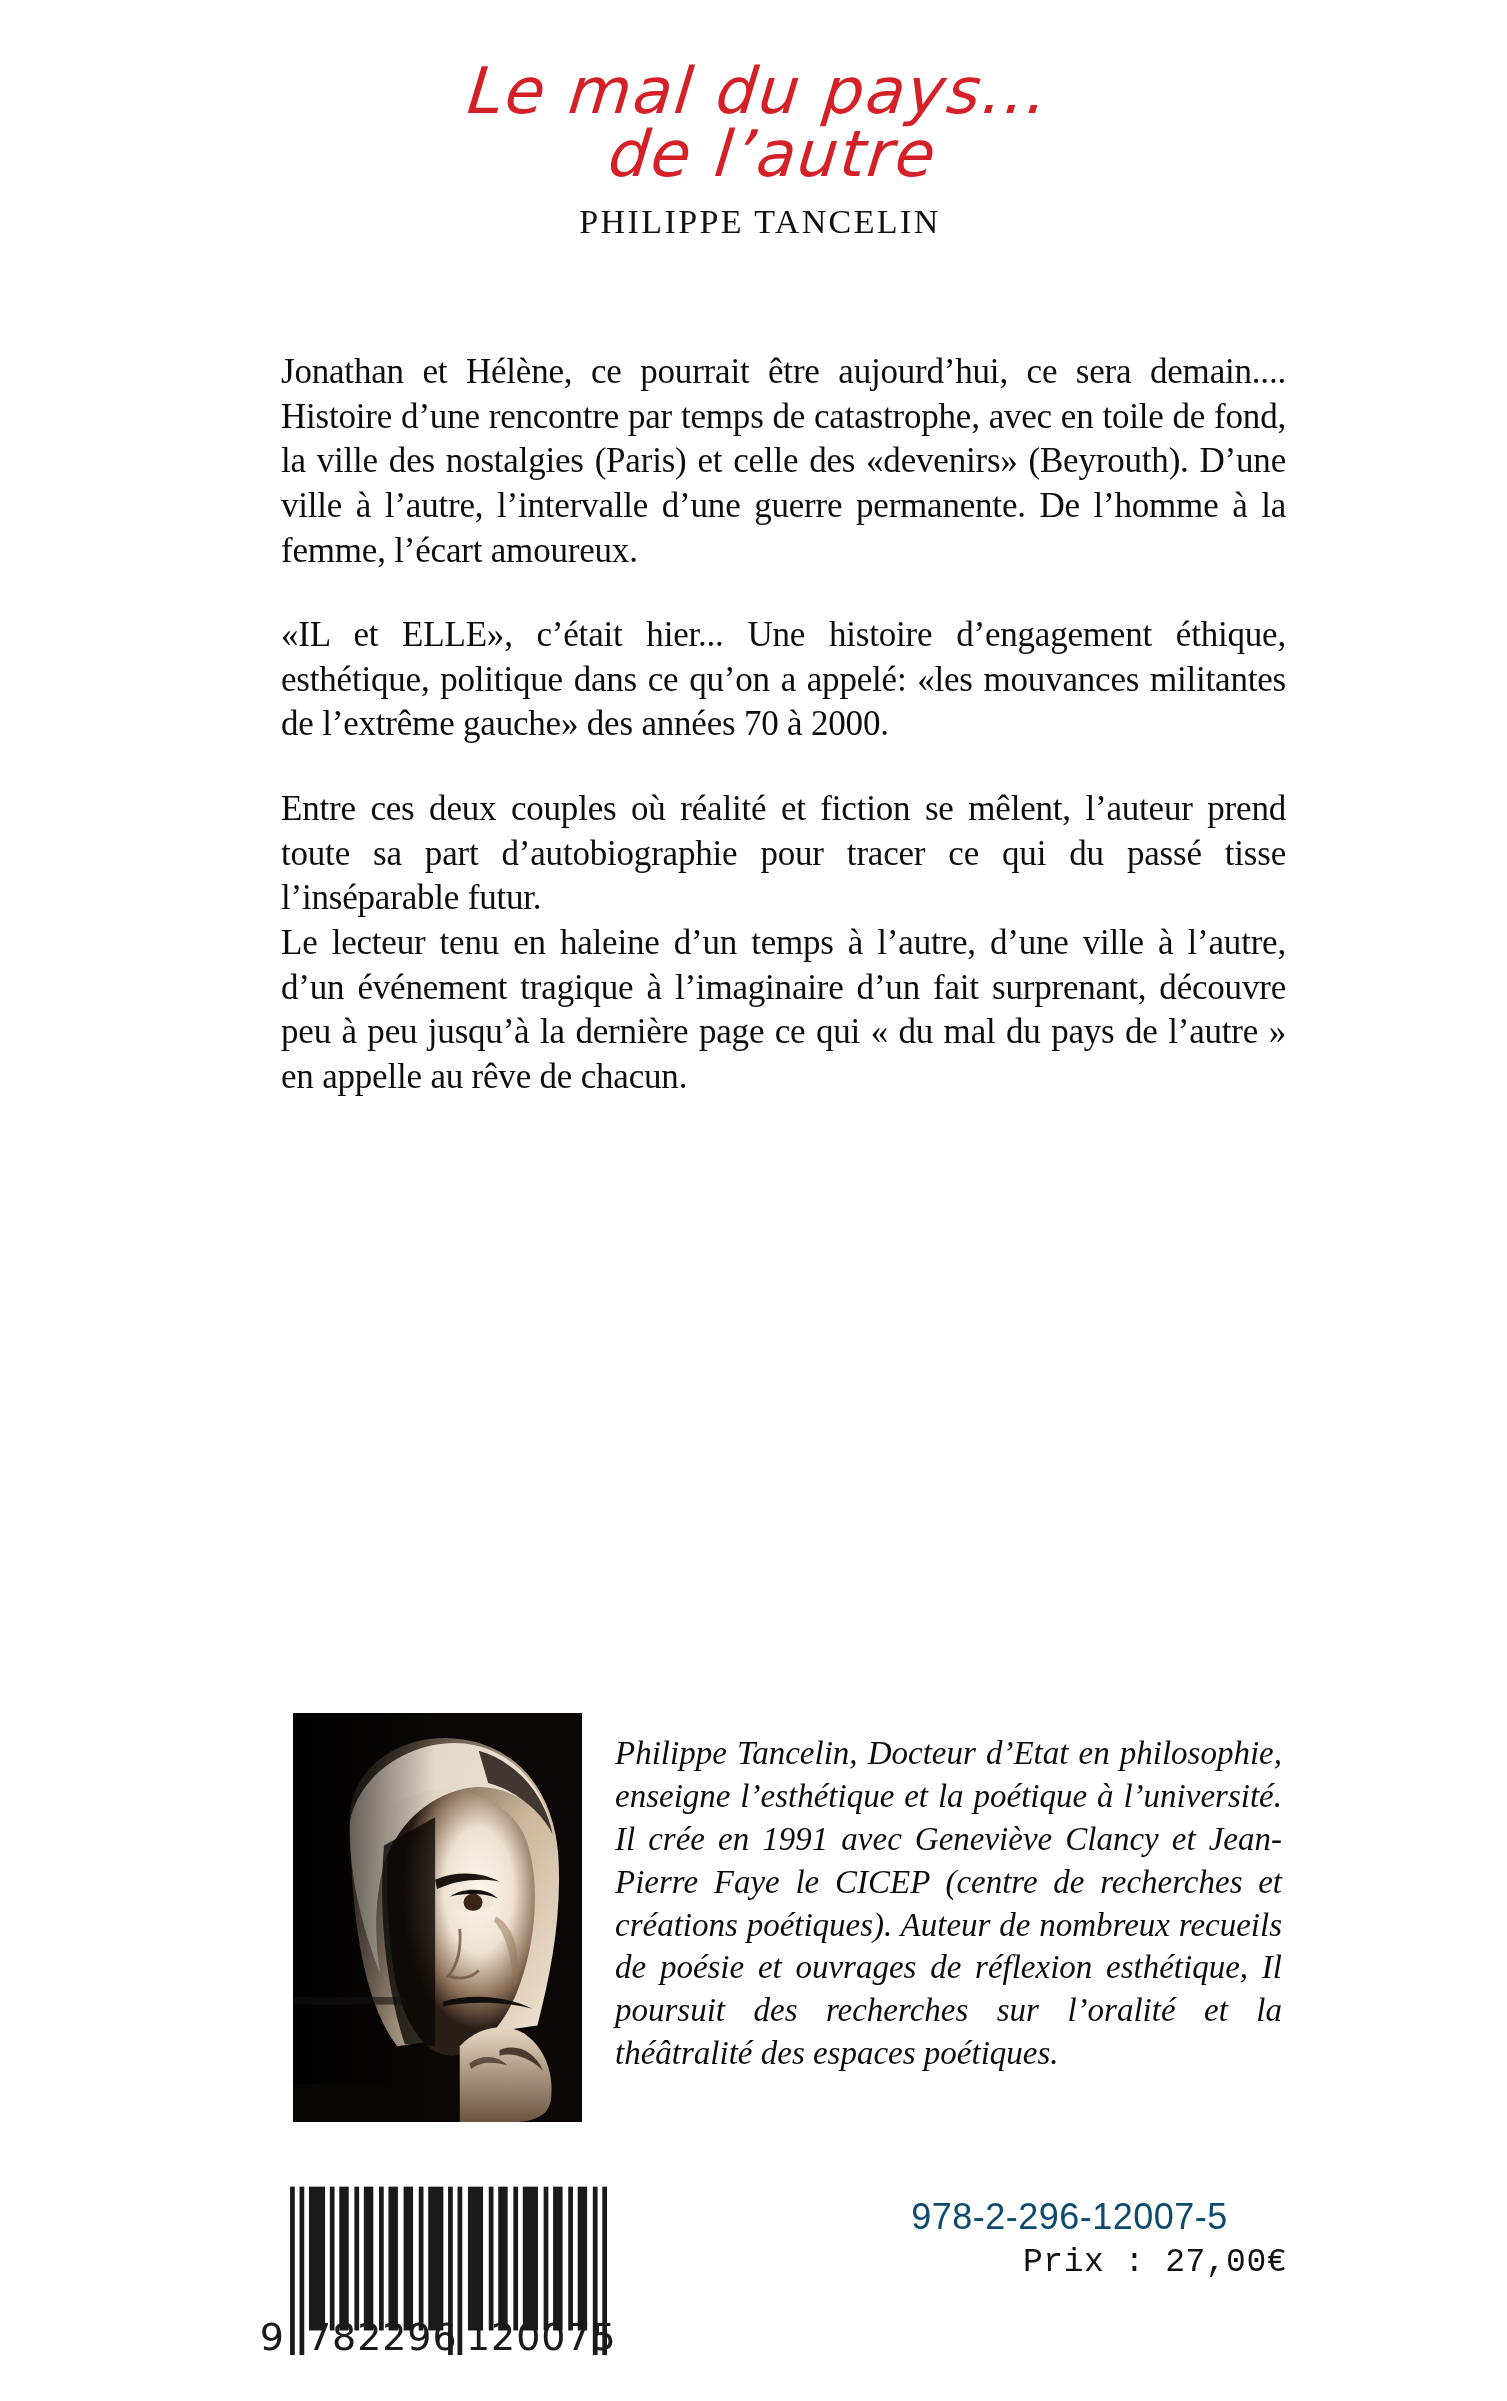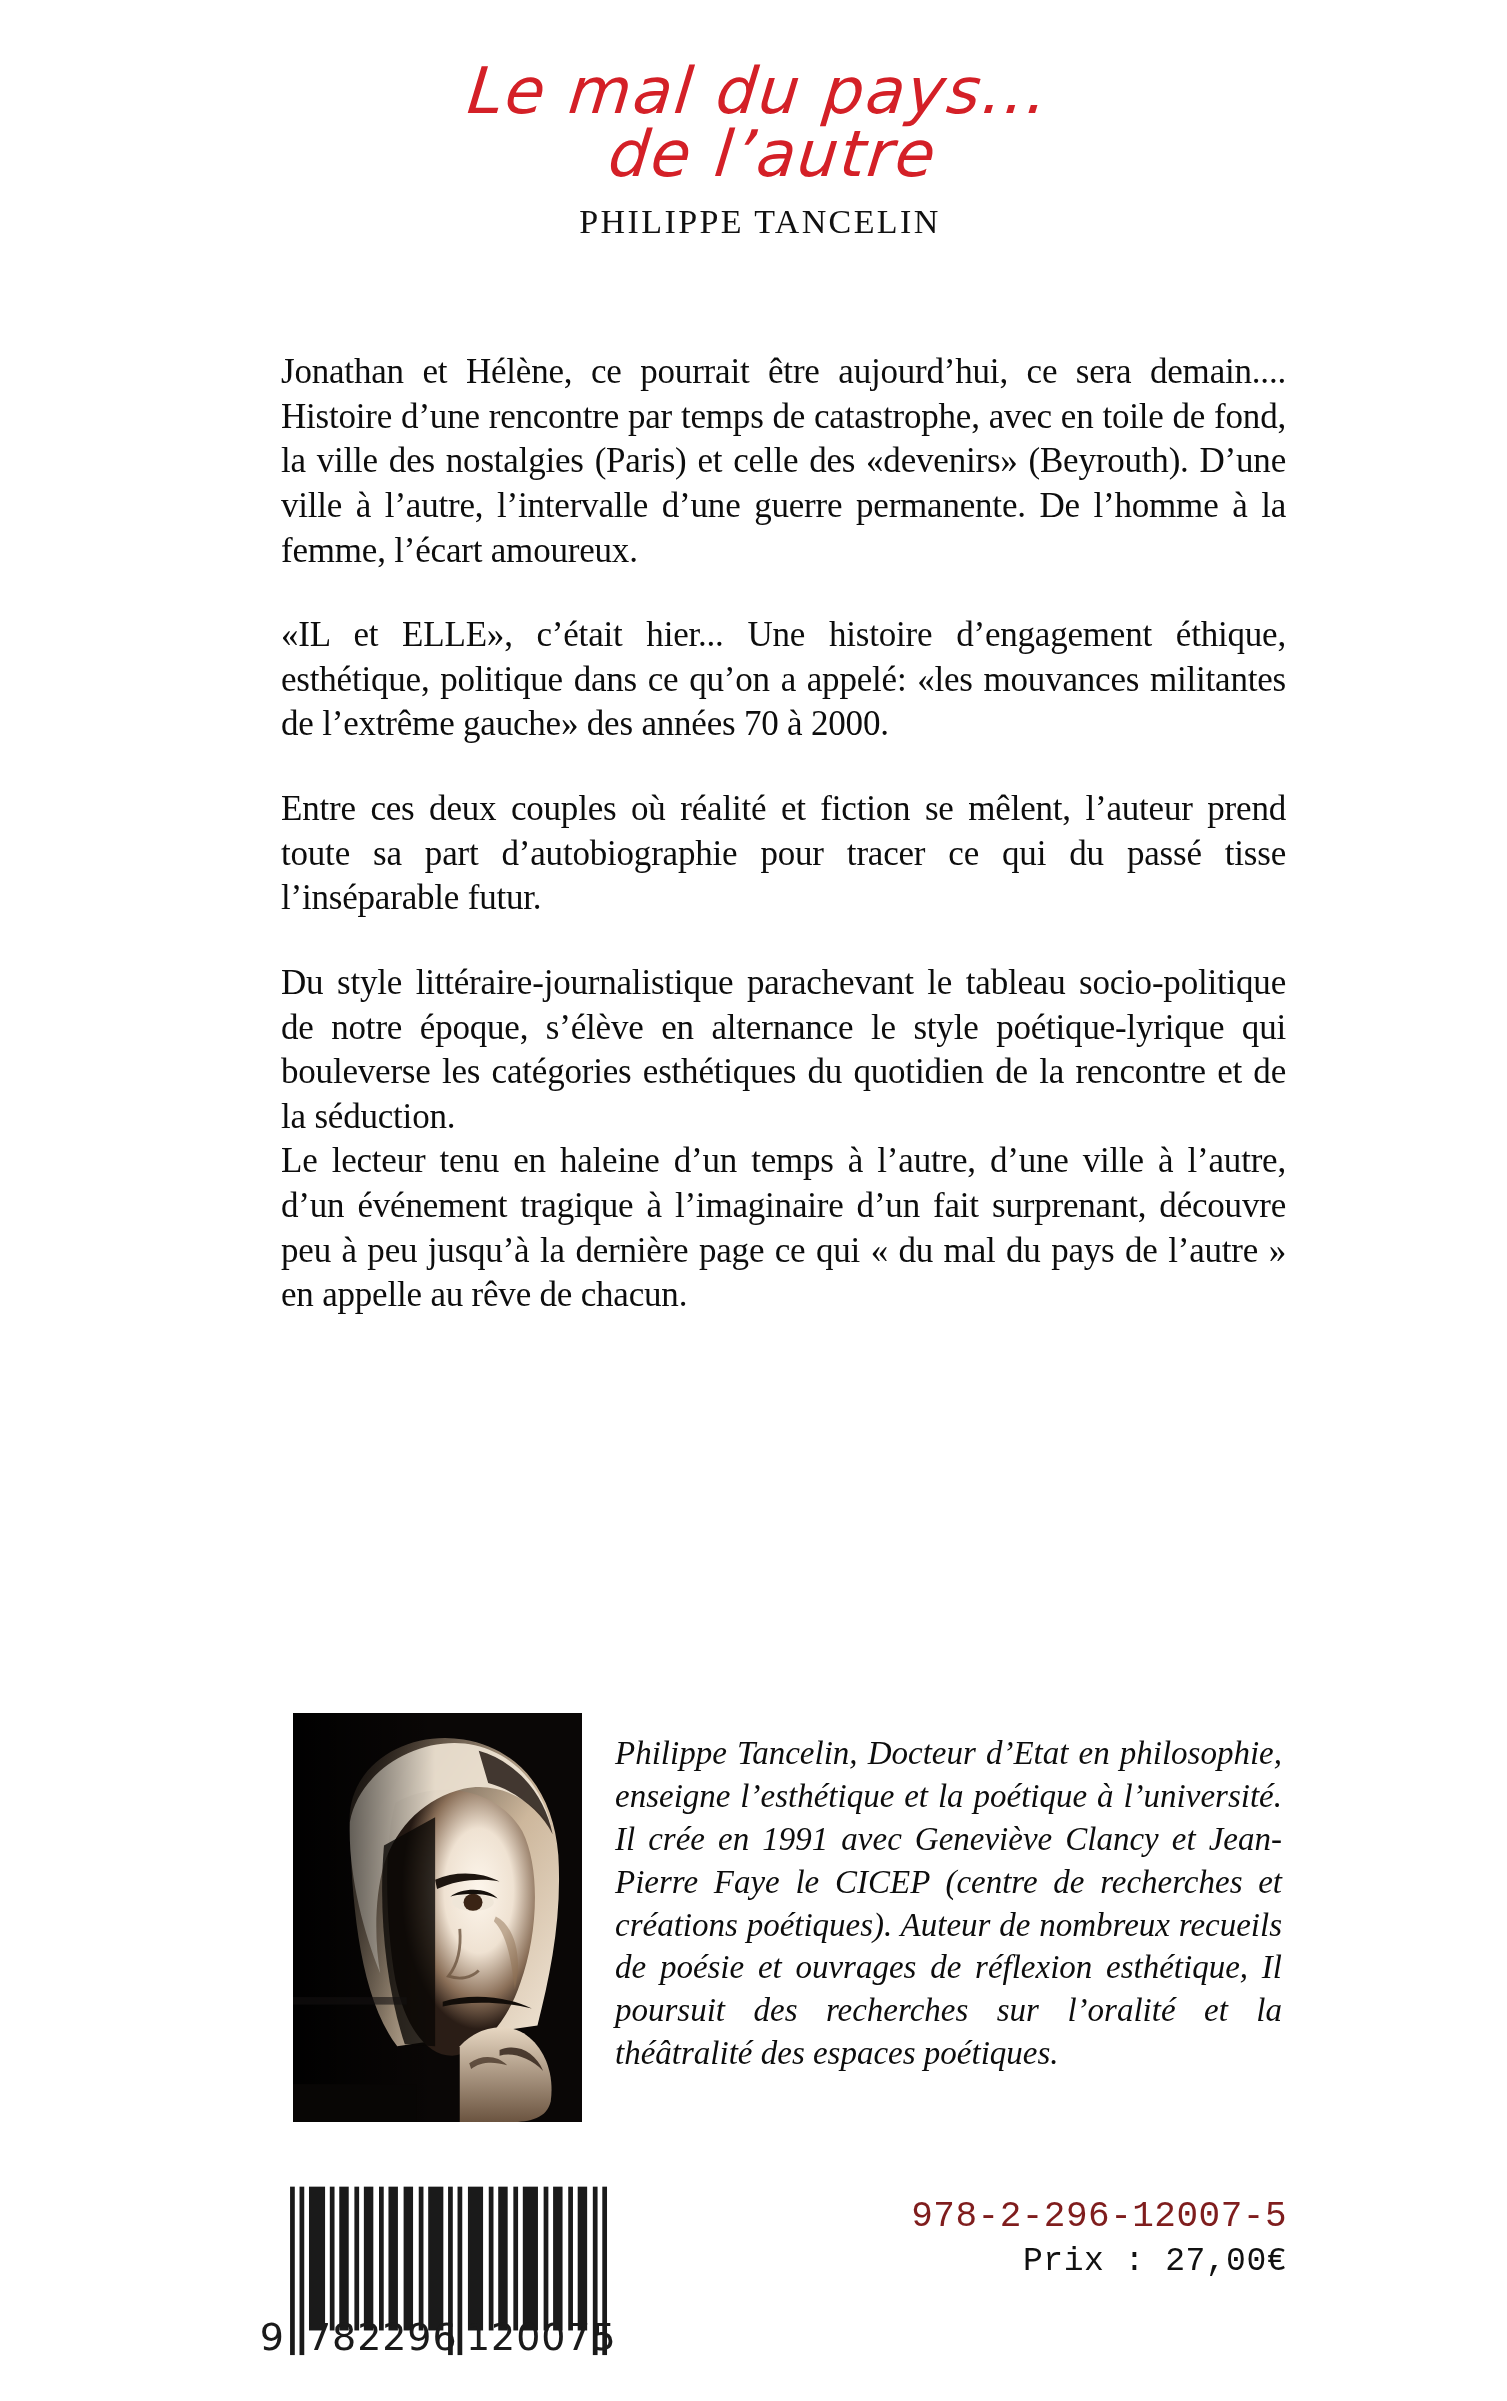--- a/index.html
+++ b/index.html
@@ -125,24 +125,25 @@
   .barcode-wrap svg { display: block; }
 
   .isbn-block {
     position: absolute;
     left: 852px;
     top: 38px;
     width: 435px;
     text-align: right;
   }
   .isbn-text {
-    font-family: Liberation Mono, monospace;
+    font-family: Liberation Sans, sans-serif;
     font-size: 36px;
     letter-spacing: 0.5px;
-    color: #7f1d1d;
+    color: #0c4a6e;
+    text-align: center;
   }
   .price-text {
     margin-top: 5.7px;
     font-family: Liberation Mono, monospace;
     font-size: 33px;
     color: #111;
     letter-spacing: 0.5px;
   }
 </style>
 </head>
@@ -151,21 +152,20 @@
 <div class="title-block">
   <div class="title-line title-line-1">Le mal du pays...</div>
   <div class="title-line title-line-2">de l’autre</div>
   <div class="author-name">PHILIPPE TANCELIN</div>
 </div>
 
 <div class="blurb">
   <p>Jonathan et Hélène, ce pourrait être aujourd’hui, ce sera demain.... Histoire d’une rencontre par temps de catastrophe, avec en toile de fond, la ville des nostalgies (Paris) et celle des «devenirs» (Beyrouth). D’une ville à l’autre, l’intervalle d’une guerre permanente. De l’homme à la femme, l’écart amoureux.</p>
   <p class="gap">«IL et ELLE», c’était hier... Une histoire d’engagement éthique, esthétique, politique dans ce qu’on a appelé: «les mouvances militantes de l’extrême gauche» des années 70 à 2000.</p>
   <p class="gap">Entre ces deux couples où réalité et fiction se mêlent, l’auteur prend toute sa part d’autobiographie pour tracer ce qui du passé tisse l’inséparable futur.</p>
-  <p class="gap">Du style littéraire-journalistique parachevant le tableau socio-politique de notre époque, s’élève en alternance le style poétique-lyrique qui  bouleverse les catégories esthétiques du quotidien de la rencontre et de la séduction.</p>
   <p class="tight">Le lecteur tenu en haleine d’un temps à l’autre, d’une ville à l’autre, d’un événement tragique à l’imaginaire d’un fait surprenant, découvre peu à peu jusqu’à la dernière page ce qui « du mal du pays de l’autre » en appelle au rêve de chacun.</p>
 </div>
 
 <div class="bio-row">
 
   <div class="author-photo">
     <svg viewBox="0 0 305 432" preserveAspectRatio="none">
       <defs>
         <radialGradient id="faceLight" cx="62%" cy="38%" r="52%">
           <stop offset="0%" stop-color="#fdf6ec"></stop>

